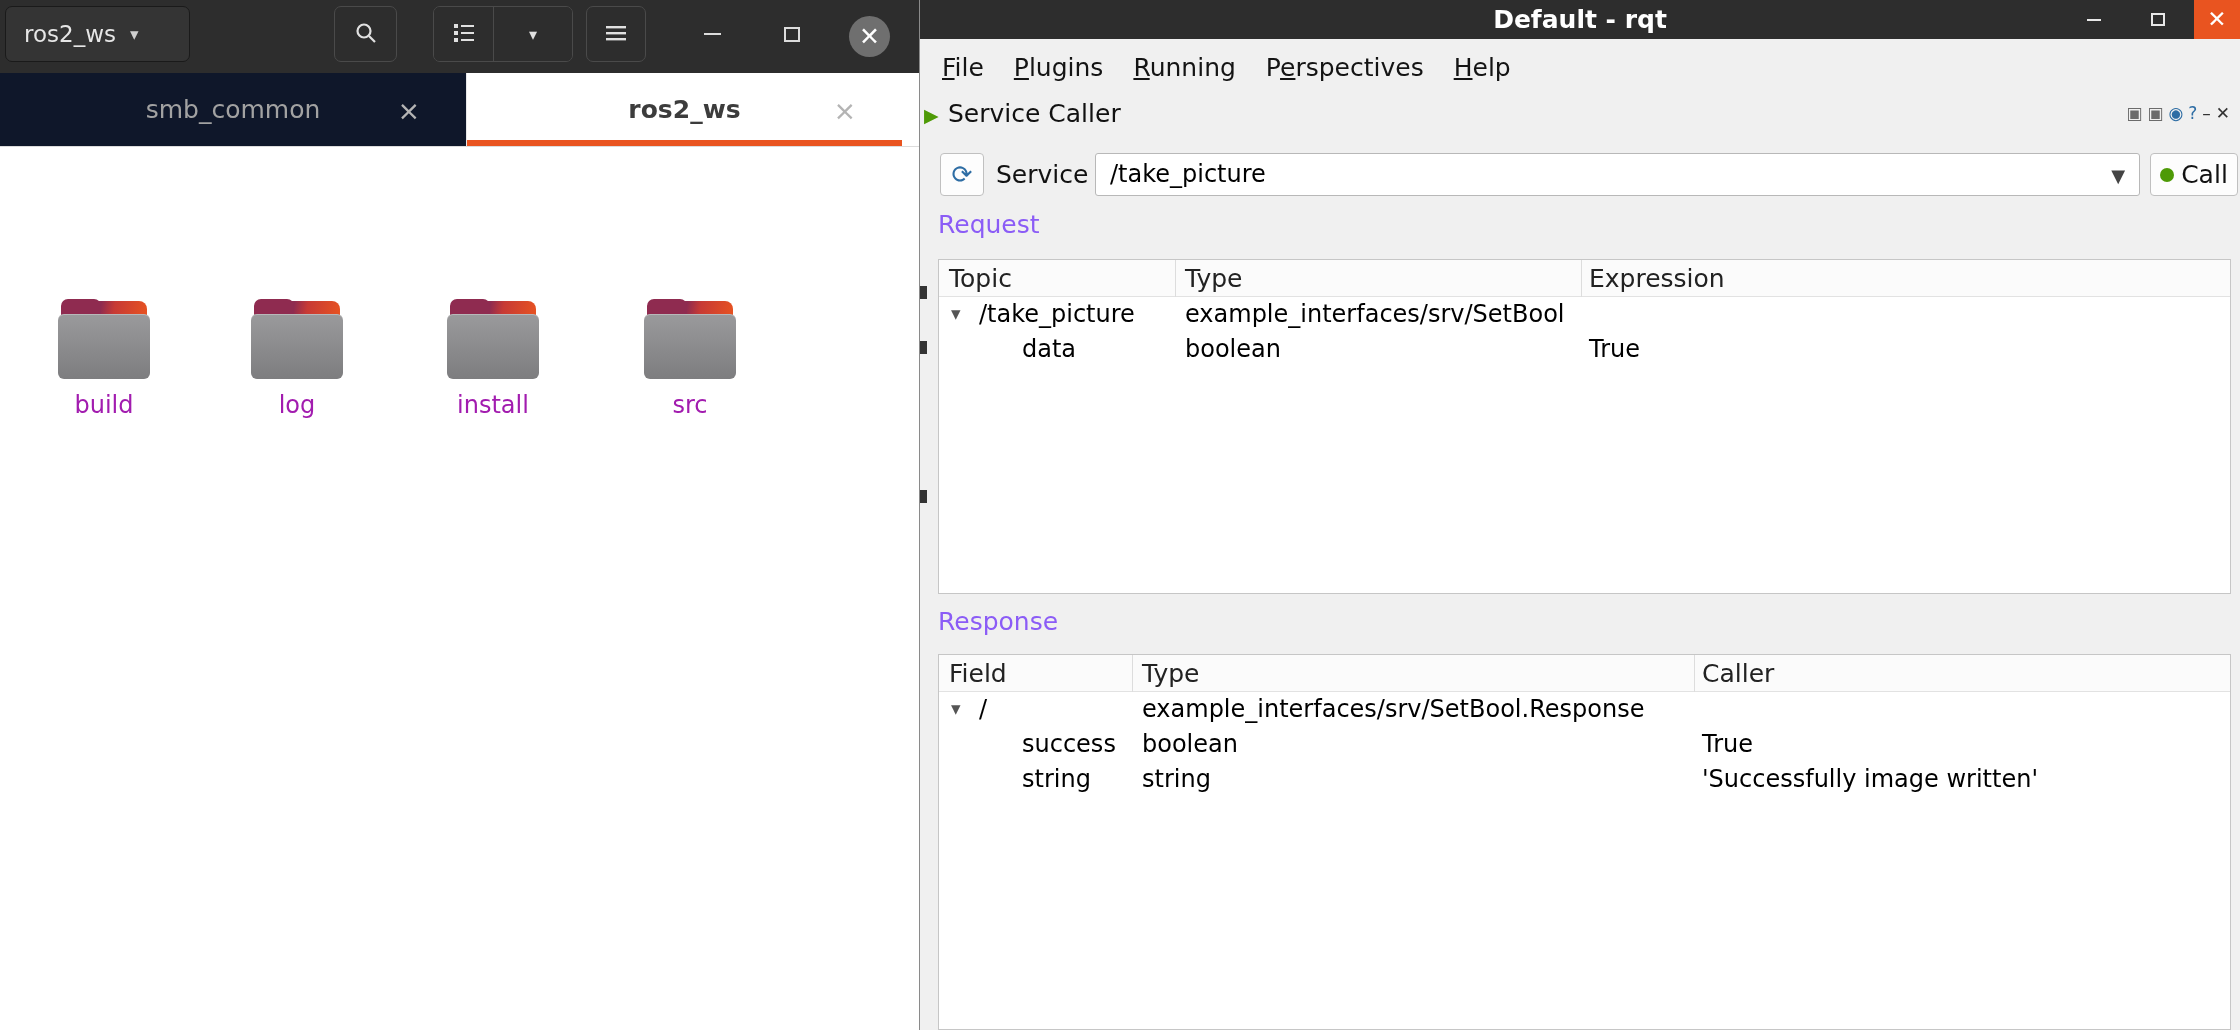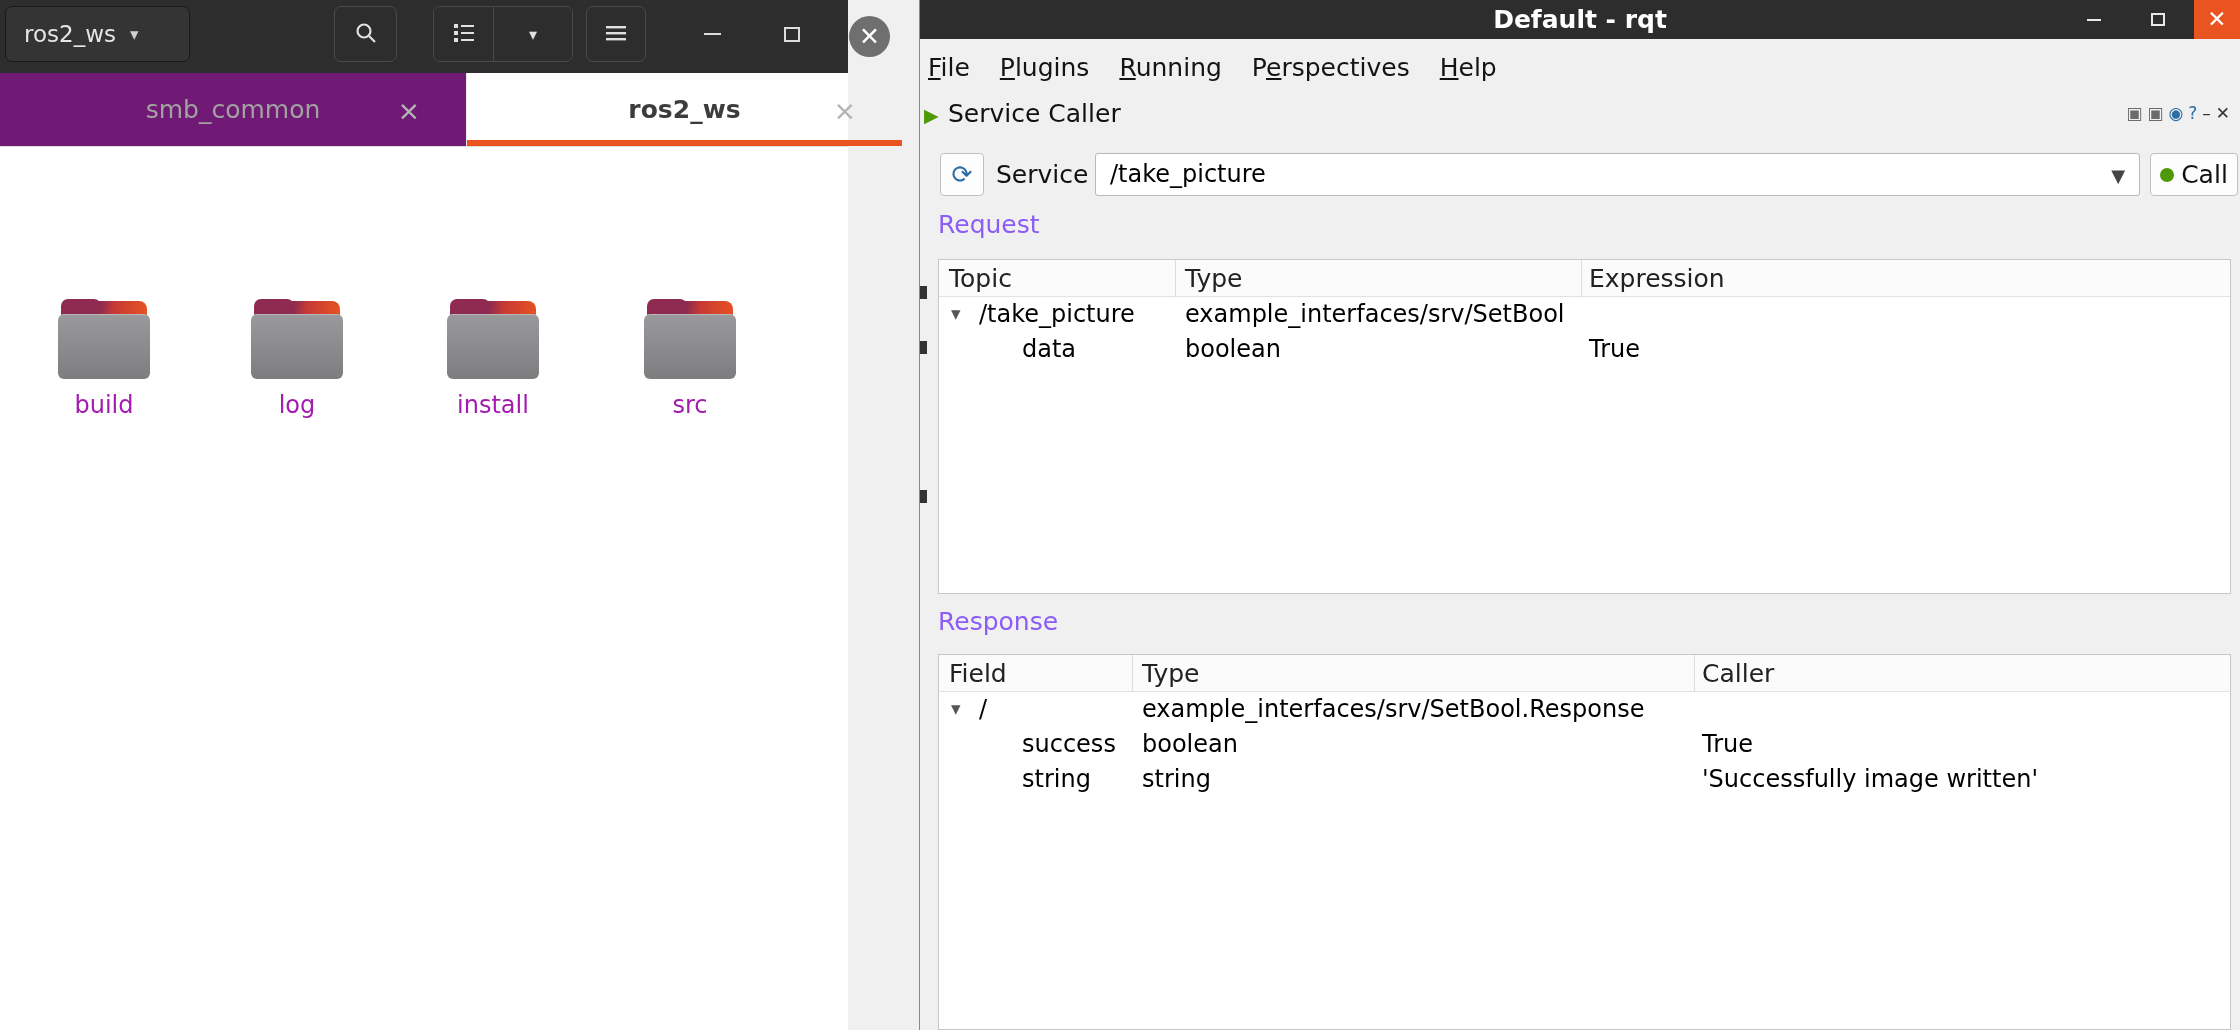--- a/index.html
+++ b/index.html
@@ -3,21 +3,21 @@
 <meta charset="utf-8">
 <style>
   * { margin:0; padding:0; box-sizing:border-box; }
   html,body { background:#555; }
   #root {
     position:relative; width:2240px; height:1030px; overflow:hidden;
     font-family:"DejaVu Sans","Liberation Sans",sans-serif; background:#f0f0f0;
   }
 
   
-  .files-window { position:absolute; left:0; top:0; width:848px; height:1030px; background:#fff; }
+  .files-window { position:absolute; left:0; top:0; width:919px; height:1030px; background:#fff; }
   .nau-header { position:absolute; left:0; top:0; width:100%; height:73px; background:#2d2d2d; }
   .path-btn {
     position:absolute; left:5px; top:6px; height:56px; min-width:185px;
     background:#343434; border:1px solid #1a1a1a; border-radius:7px;
     color:#e6e6e6; font-size:23px; display:flex; align-items:center; gap:14px; padding:0 18px;
     cursor:pointer; font-family:inherit;
   }
   .path-btn .chev { font-size:17px; color:#cfcfcf; }
   .hbtn {
     position:absolute; top:6px; height:56px; background:#2d2d2d; border:1px solid #4a4a4a;
@@ -35,21 +35,21 @@
   .wc-max { left:767px; }
   .dash-glyph { width:17px; height:0; border-bottom:2px solid #dcdcdc; }
   .square-glyph { width:16px; height:15px; border:2px solid #dcdcdc; }
   .wc-close {
     position:absolute; left:849px; top:16px; width:41px; height:41px; border-radius:50%;
     background:#6f6f6f; border:none; color:#fff; font-size:25px; line-height:41px; text-align:center; cursor:pointer;
   }
 
   .tabbar { position:absolute; left:0; top:73px; width:100%; height:74px; background:#fff; border-bottom:1px solid #dcdcdc; }
   .tab { position:absolute; top:0; height:73px; display:flex; align-items:center; justify-content:center; font-size:25px; cursor:pointer; }
-  .tab.inactive { left:0; width:467px; color:#a2a2a2; background:#701a75; border-right:1px solid #e8e8e8; }
+  .tab.inactive { left:0; width:467px; color:#a2a2a2; background:#0f172a; border-right:1px solid #e8e8e8; }
   .tab.active { left:467px; width:435px; color:#3c3c3c; font-weight:bold; }
   .tabx { position:absolute; right:46px; top:50%; transform:translateY(-50%); color:#b4b4b4; font-size:27px; font-weight:normal; cursor:pointer; }
   .tab-underline { position:absolute; left:0; bottom:0; width:100%; height:6px; }
 
   .file-grid { position:absolute; left:0; top:147px; right:0; bottom:0; background:#fff; }
   .folder-item { position:absolute; top:152px; width:160px; text-align:center; cursor:pointer; }
   .folder-item:nth-child(1){ left:24px; } .folder-item:nth-child(2){ left:217px; }
   .folder-item:nth-child(3){ left:413px; } .folder-item:nth-child(4){ left:610px; }
   .folder-icon { position:relative; width:92px; height:80px; margin:0 auto; }
   .f-top { position:absolute; top:2px; left:3px; right:3px; height:28px; border-radius:8px 8px 0 0;
@@ -62,21 +62,21 @@
   
   .rqt-window { position:absolute; left:919px; top:0; width:1321px; height:1030px; background:#f0f0f0; border-left:1px solid #8a8a8a; }
   .rqt-titlebar { position:absolute; left:0; top:0; width:100%; height:39px; background:#2d2d2d; }
   .rqt-title { position:absolute; left:0; right:0; top:0; height:39px; line-height:39px; text-align:center; color:#fff; font-weight:bold; font-size:25px; }
   .rqt-min, .rqt-max { position:absolute; top:0; width:48px; height:39px; background:transparent; border:none; display:flex; align-items:center; justify-content:center; cursor:pointer; }
   .rqt-min { right:122px; } .rqt-max { right:58px; }
   .rqt-min .dash-glyph { border-color:#e8e8e8; width:14px; }
   .rqt-max .square-glyph { width:14px; height:13px; border-color:#e8e8e8; border-width:2px; }
   .rqt-close { position:absolute; right:0; top:0; width:46px; height:39px; border:none; color:#fff; font-size:23px; cursor:pointer; }
 
-  .menubar { position:absolute; left:0; top:39px; width:100%; height:56px; background:#f0f0f0; display:flex; align-items:center; padding-left:8px; gap:30px; font-size:25px; color:#141414; }
+  .menubar { position:absolute; left:0; top:39px; width:100%; height:56px; background:#f0f0f0; display:flex; align-items:center; padding-left:22px; gap:30px; font-size:25px; color:#141414; }
   .menu-item { cursor:pointer; }
   .menu-item u { text-decoration:underline; }
 
   .plugin-titlerow { position:absolute; left:4px; top:99px; right:10px; height:36px; font-size:25px; color:#111; }
   .play-icon { position:absolute; left:0; top:5px; color:#4e9a06; font-size:19px; }
   .plugin-title { position:absolute; left:24px; top:0; }
   .dockicons { position:absolute; right:0; top:4px; display:flex; gap:5px; align-items:center; font-size:17px; }
   .dockicons span { cursor:pointer; }
 
   .refresh-btn { position:absolute; left:20px; top:153px; width:44px; height:43px; background:#fdfdfd; border:1px solid #c0c0c0; border-radius:4px; color:#2e6da4; font-size:25px; cursor:pointer; }

